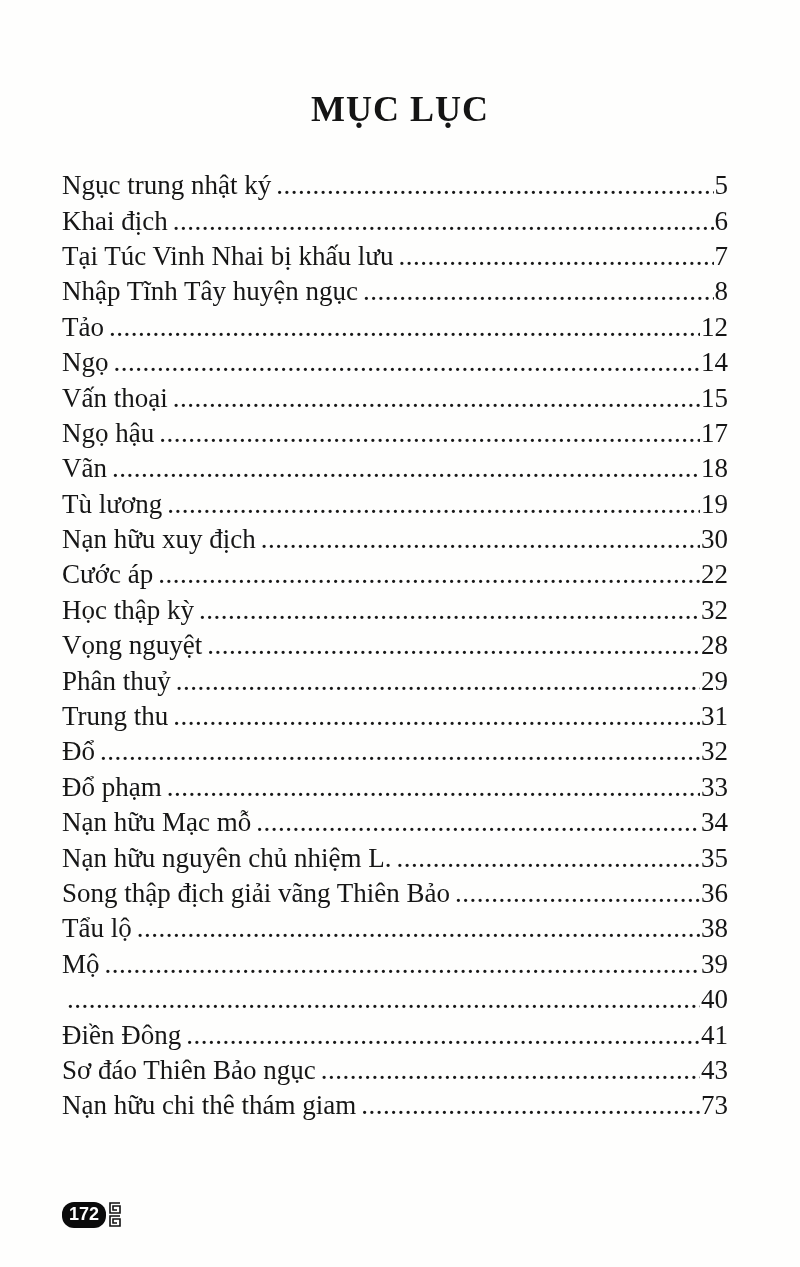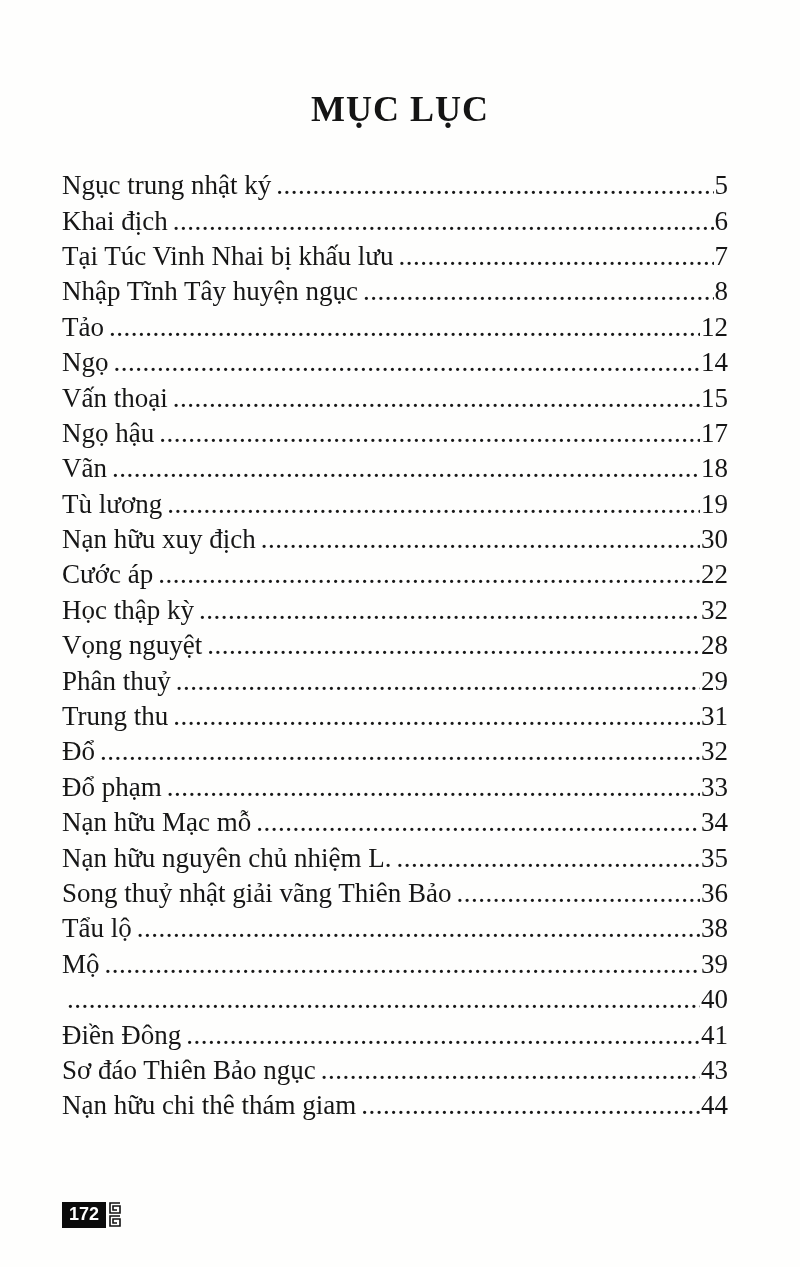--- a/index.html
+++ b/index.html
@@ -60,21 +60,21 @@
     align-items: center;
     justify-content: center;
     min-width: 38px;
     height: 26px;
     padding: 0 3px;
     background: #0b0b0b;
     color: #ffffff;
     font-family: "Liberation Sans", sans-serif;
     font-weight: bold;
     font-size: 18px;
-    border-radius: 0;
+    border-radius: 12px;
   }
   .ornament { display: inline-flex; }
 </style>
 </head>
 <body>
 
 <div class="page">
   <h1 class="title">MỤC LỤC</h1>
 
   <div class="list">
@@ -172,21 +172,21 @@
         <span class="label">Nạn hữu Mạc mỗ</span>
         <span class="dots"></span>
         <span class="pg">34</span>
       </div>
       <div class="row">
         <span class="label">Nạn hữu nguyên chủ nhiệm L.</span>
         <span class="dots"></span>
         <span class="pg">35</span>
       </div>
       <div class="row">
-        <span class="label">Song thuỷ nhật giải vãng Thiên Bảo</span>
+        <span class="label">Song thập địch giải vãng Thiên Bảo</span>
         <span class="dots"></span>
         <span class="pg">36</span>
       </div>
       <div class="row">
         <span class="label">Tẩu lộ</span>
         <span class="dots"></span>
         <span class="pg">38</span>
       </div>
       <div class="row">
         <span class="label">Mộ</span>
@@ -203,21 +203,21 @@
         <span class="pg">41</span>
       </div>
       <div class="row">
         <span class="label">Sơ đáo Thiên Bảo ngục</span>
         <span class="dots"></span>
         <span class="pg">43</span>
       </div>
       <div class="row">
         <span class="label">Nạn hữu chi thê thám giam</span>
         <span class="dots"></span>
-        <span class="pg">44</span>
+        <span class="pg">73</span>
       </div>
     </div>
 
   <div class="footer">
     <span class="badge">172</span>
     <span class="ornament">
       <svg width="14" height="27" viewBox="0 0 14 27" xmlns="http://www.w3.org/2000/svg">
         <path d="M12,2 L2,2 L2,12 L12,12 L12,5 L5,5 L5,9 L9,9" fill="none" stroke="#111" stroke-width="1.6"></path>
         <path d="M12,15 L2,15 L2,25 L12,25 L12,18 L5,18 L5,22 L9,22" fill="none" stroke="#111" stroke-width="1.6"></path>
       </svg>

